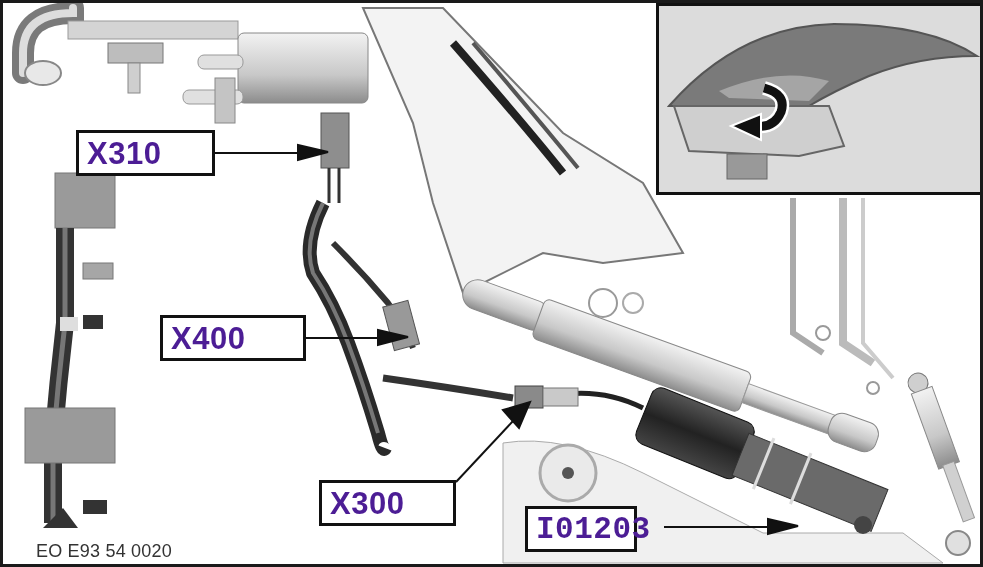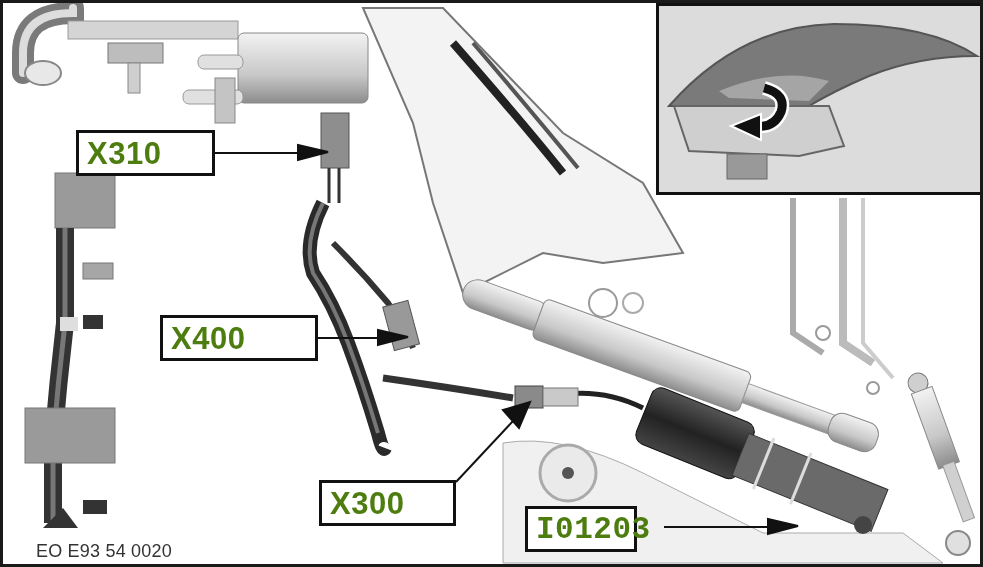--- a/index.html
+++ b/index.html
@@ -6,21 +6,21 @@
   #canvas {
     position: relative; width: 983px; height: 567px; overflow: hidden;
     background: #ffffff; box-sizing: border-box;
     border: 3px solid #1a1a1a;
     font-family: "Liberation Sans", sans-serif;
   }
   svg.art { position: absolute; left: 0; top: 0; }
   .callout {
     position: absolute; background: #ffffff; border: 3px solid #111111;
     box-sizing: border-box; font-family: "Liberation Sans", sans-serif;
-    font-weight: bold; font-size: 31px; line-height: 1; color: #4d7c0f;
+    font-weight: bold; font-size: 31px; line-height: 1; color: #4c1d95;
     display: flex; align-items: center; padding-left: 8px; letter-spacing: 0.5px;
   }
   .figure-id {
     position: absolute; left: 33px; top: 538px; font-size: 18px; color: #333333;
     font-family: "Liberation Sans", sans-serif; letter-spacing: 0.2px;
   }
   .inset {
     position: absolute; left: 653px; top: 0px; width: 330px; height: 192px;
     border: 3px solid #111111; box-sizing: border-box; background: #dcdcdc;
   }
@@ -146,18 +146,18 @@
       <rect x="68" y="148" width="40" height="25" fill="#999" stroke="#666"></rect>
       <g>
         <path d="M105,82 Q128,88 122,106 Q115,122 98,120" fill="none" stroke="#fff" stroke-width="14"></path>
         <path d="M105,82 Q128,88 122,106 Q115,122 98,120" fill="none" stroke="#111" stroke-width="9"></path>
         <polygon points="72,120 102,108 102,134" fill="#111" stroke="#fff" stroke-width="2"></polygon>
       </g>
     </svg>
   </div>
 
   <div class="callout" style="left:73px; top:127px; width:139px; height:46px;">X310</div>
-  <div class="callout" style="left:157px; top:312px; width:158px; height:46px;">X400</div>
+  <div class="callout" style="left:157px; top:312px; width:146px; height:46px;">X400</div>
   <div class="callout" style="left:316px; top:477px; width:137px; height:46px;">X300</div>
   <div class="callout" style="left:522px; top:503px; width:112px; height:46px;font-family:Liberation Mono, monospace;">I01203</div>
 
   <div class="figure-id">EO E93 54 0020</div>
 </div>
 
 </body></html>

